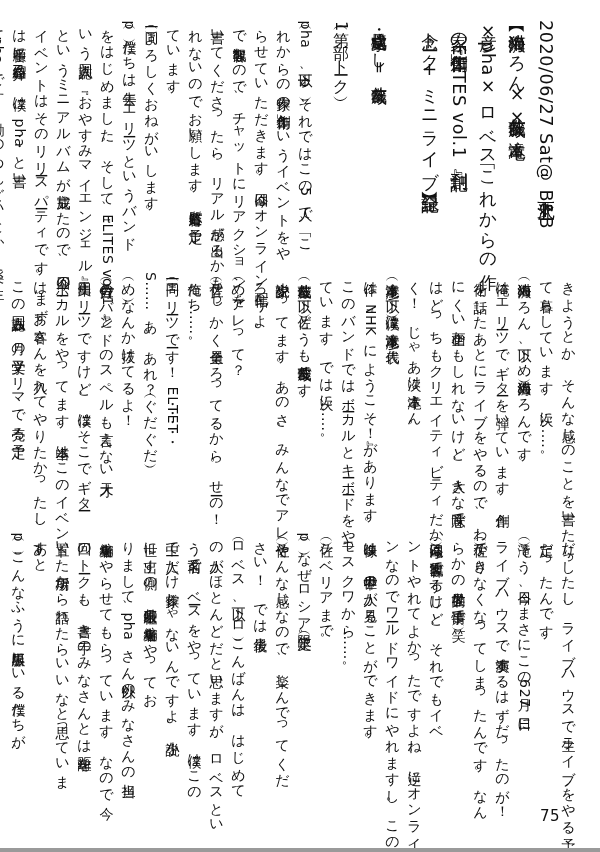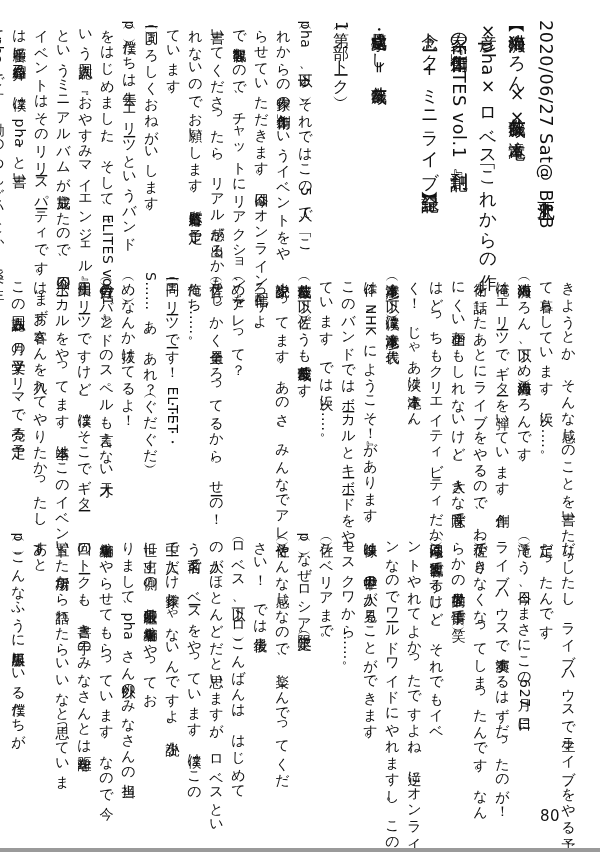--- a/index.html
+++ b/index.html
@@ -116,14 +116,14 @@
   <span class="col">中で一人だけ作家じゃないんですよ。小説を</span>
   <span class="col">世に出す側の、某出版社の編集者をやってお</span>
   <span class="col">りまして、phaさん以外のみなさんの担当</span>
   <span class="col">編集者をやらせてもらっています。なので今</span>
   <span class="col">回のトークも、書き手のみなさんとは距離を</span>
   <span class="col">置いた場所から語れたらいいなと思っていま</span>
   <span class="col">す。</span>
   <span class="col">（p）こんなふうに出版界にいる僕たちが、</span>
 </div>
 
-<div class="page-number">80</div>
+<div class="page-number">75</div>
 <div class="bottom-bar"></div>
 
 </body></html>

